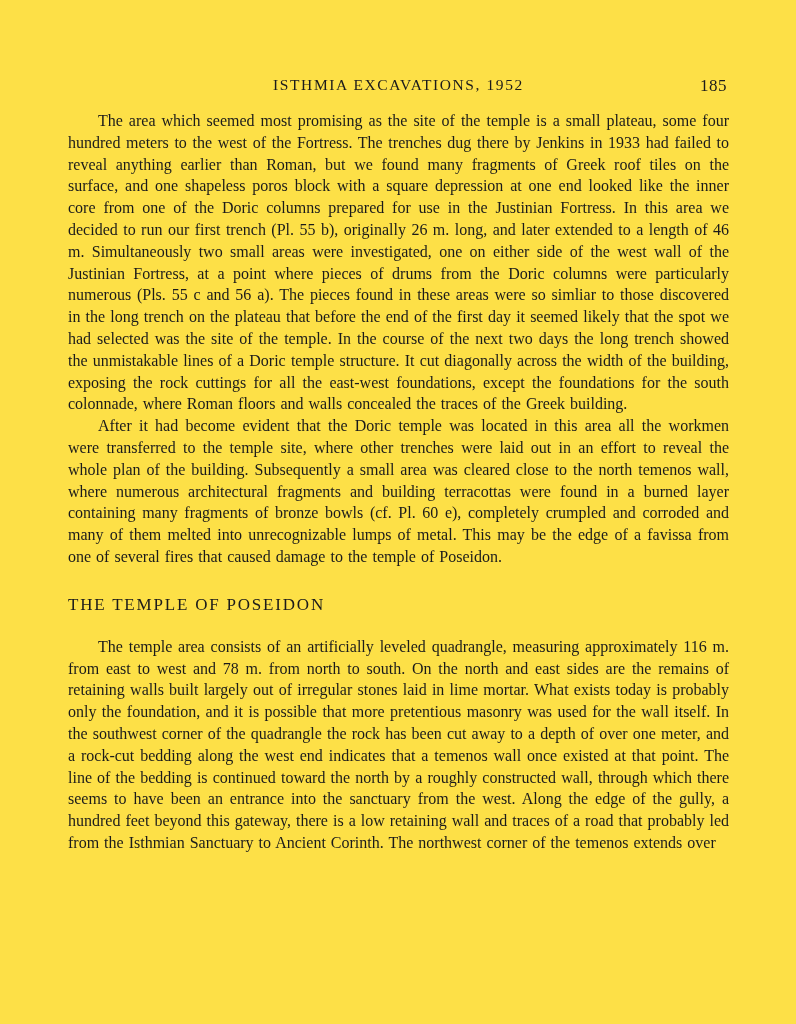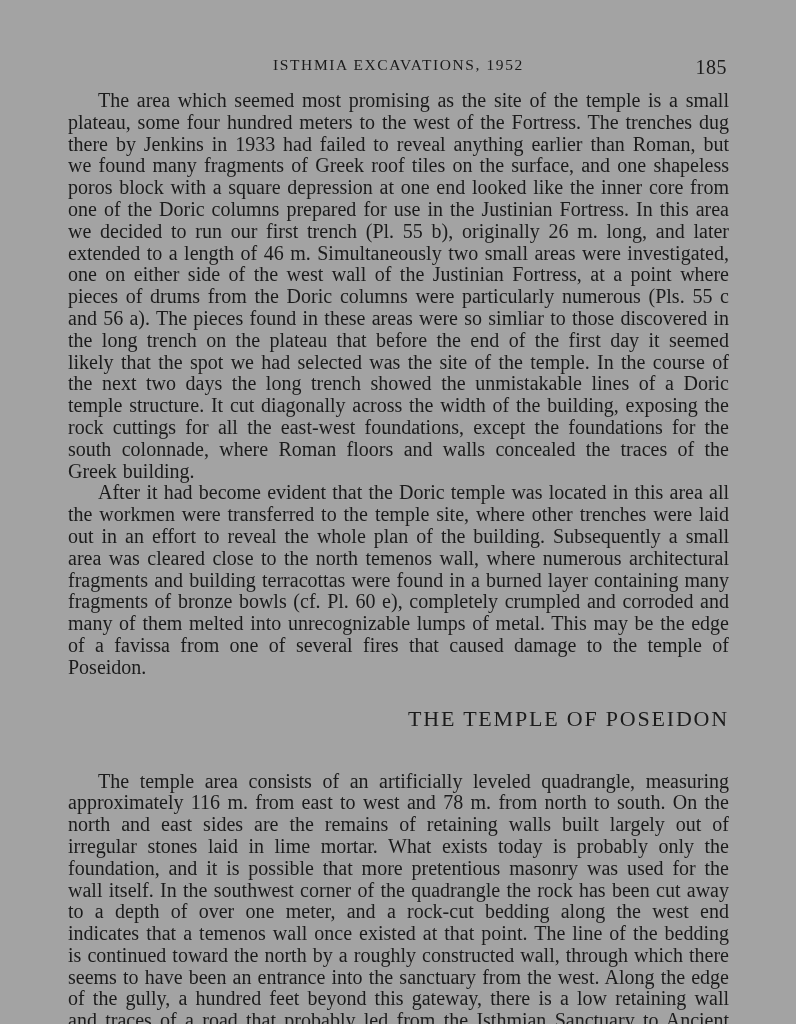--- a/index.html
+++ b/index.html
@@ -7,56 +7,56 @@
     padding: 0;
   }
   body {
     background: #fcfcfa;
   }
   .page {
     position: relative;
     width: 796px;
     height: 1024px;
     box-sizing: border-box;
-    background: #a3a3a3;
-    padding: 56px 67px 0 68px;
+    background: #fde047;
+    padding: 76px 67px 0 68px;
     font-family: "Liberation Serif", "DejaVu Serif", serif;
     color: #1b1b1b;
     overflow: hidden;
   }
   .page-header {
     position: relative;
     text-align: center;
     height: 22px;
     margin-bottom: 12px;
   }
   .running-title {
     font-size: 15.5px;
     letter-spacing: 1.6px;
     white-space: nowrap;
   }
   .page-number {
     position: absolute;
     right: 2px;
     top: 0;
-    font-size: 20px;
+    font-size: 17px;
     letter-spacing: 0.5px;
   }
   .body-para {
     margin: 0;
-    font-size: 20px;
+    font-size: 16px;
     line-height: 21.8px;
     text-align: justify;
     text-indent: 30px;
     word-spacing: 1px;
   }
   .section-heading {
-    margin: 27px 0 39px 0;
-    text-align: right;
-    font-size: 22px;
+    margin: 27px 0 21px 0;
+    text-align: left;
+    font-size: 17px;
     font-weight: normal;
     letter-spacing: 1.8px;
     text-indent: 0;
   }
   .italic {
   }
 </style>
 </head>
 <body>
 

